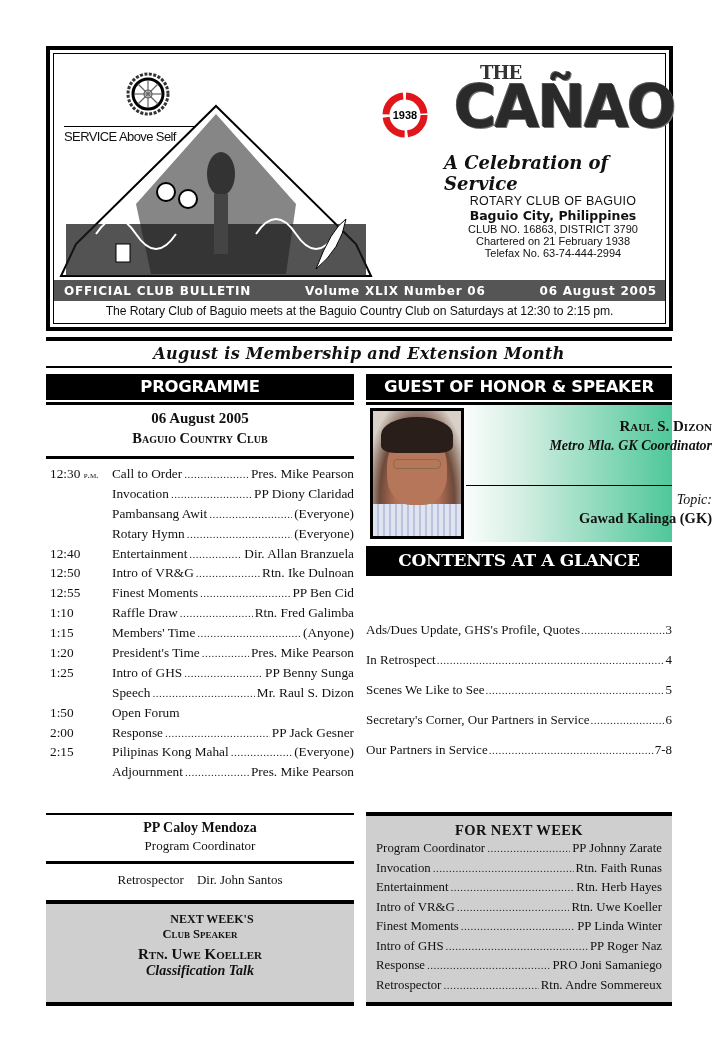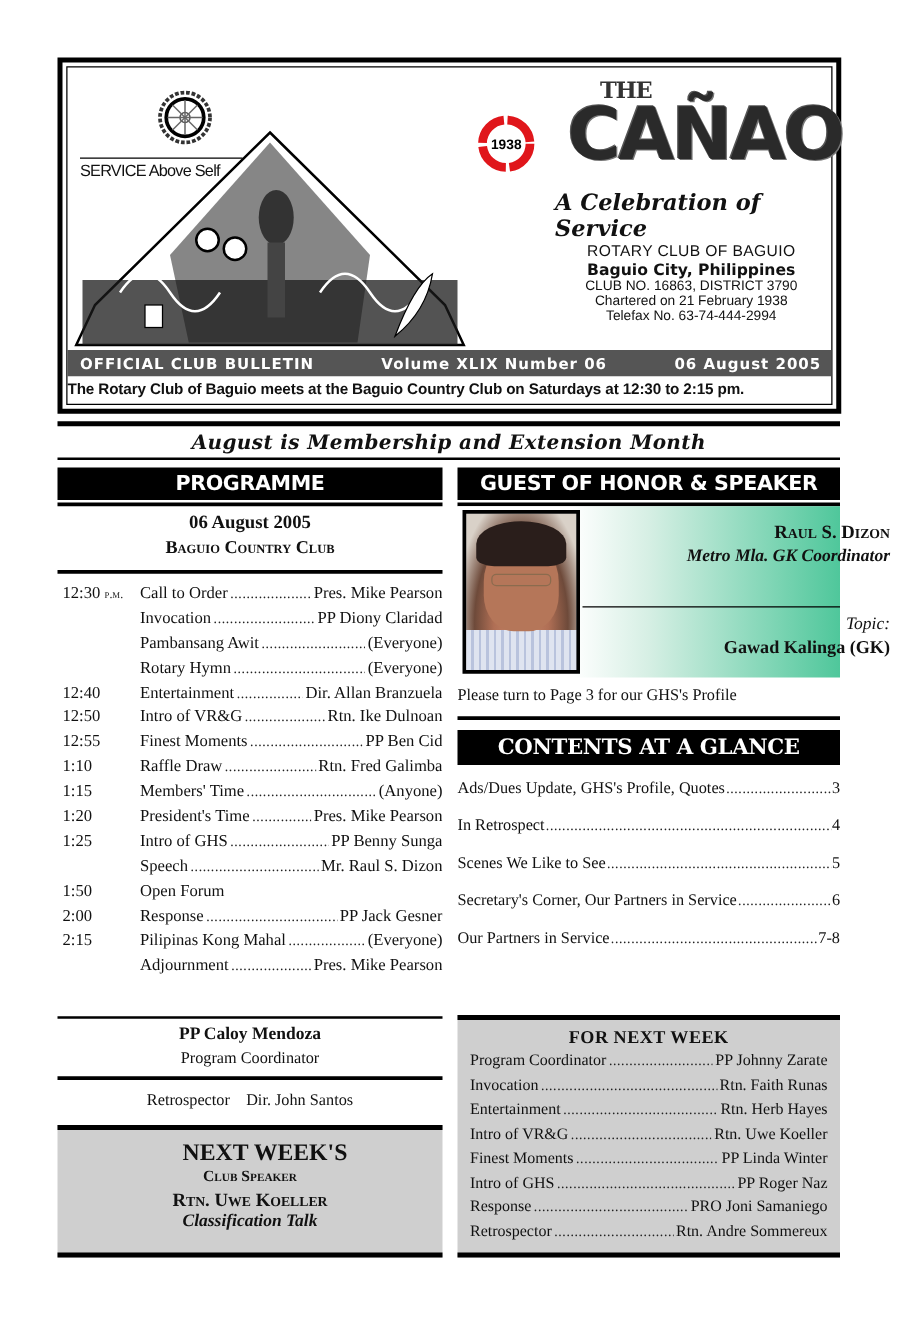--- a/index.html
+++ b/index.html
@@ -15,21 +15,21 @@
   .art { position: absolute; left: 2px; top: 50px; width: 320px; height: 175px; }
   .seal { position: absolute; left: 328px; top: 38px; width: 46px; height: 46px; }
   .the { position: absolute; left: 402px; top: 8px; font-family: "DejaVu Serif", serif; font-weight: bold; font-size: 18px; color: #333; letter-spacing: -1px; margin-left: 24px; }
   .canao { position: absolute; left: 400px; top: 24px; font-family: "DejaVu Sans", sans-serif; font-weight: bold; font-size: 58px; color: #2a2a2a; letter-spacing: -2px; line-height: 1; text-shadow: 1px 1px 0 #777, -1px -1px 0 #555; }
   .celebration { position: absolute; left: 390px; top: 98px; font-family: "DejaVu Serif", serif; font-weight: bold; font-style: italic; font-size: 18px; }
   .club-info { position: absolute; right: 12px; top: 140px; width: 200px; text-align: center; }
   .club-info .l1 { font-family: "Liberation Sans", sans-serif; font-size: 12.5px; letter-spacing: 0.3px; }
   .club-info .l2 { font-family: "DejaVu Sans", sans-serif; font-size: 12.5px; font-weight: bold; }
   .club-info .l3 { font-family: "Liberation Sans", sans-serif; font-size: 11px; }
   .bulletin-bar { position: absolute; left: 0; right: 0; top: 226px; height: 21px; background: #555; color: #fff; font-family: "DejaVu Sans", sans-serif; font-weight: bold; font-size: 12px; letter-spacing: 0.8px; display: flex; justify-content: space-between; align-items: center; padding: 0 8px 0 10px; gap: 11px; }
-  .meets { position: absolute; left: 0; right: 0; top: 250px; text-align: left; font-family: "Liberation Sans", sans-serif; font-weight: bold; font-size: 12.2px; letter-spacing: -0.1px; }
+  .meets { position: absolute; left: 0; right: 0; top: 250px; text-align: center; font-family: "Liberation Sans", sans-serif; font-weight: normal; font-size: 12.2px; letter-spacing: -0.1px; }
 
   
   .rule-thick { position: absolute; left: 46px; width: 626px; height: 4px; background: #000; }
   .month-title { position: absolute; left: 46px; width: 626px; top: 344px; text-align: center; font-family: "DejaVu Serif", serif; font-style: italic; font-weight: bold; font-size: 16px; letter-spacing: 0.3px; }
 
   .black-head { position: absolute; height: 26px; background: #000; color: #fff; font-family: "DejaVu Sans", sans-serif; font-weight: bold; text-align: center; font-size: 16.5px; line-height: 26px; letter-spacing: -0.3px; }
   .prog-date { position: absolute; left: 46px; width: 308px; top: 410px; text-align: center; font-weight: bold; font-size: 15px; }
   .prog-venue { position: absolute; left: 46px; width: 308px; top: 430px; text-align: center; font-weight: bold; font-size: 14.5px; font-variant: small-caps; }
   .prog-list { position: absolute; left: 50px; width: 304px; top: 466px; }
   .prog-row { display: flex; height: 19.9px; font-size: 13.3px; align-items: baseline; }
@@ -39,21 +39,21 @@
   .lead { flex: 1; overflow: hidden; white-space: nowrap; margin: 0 2px; color: #222; }
   .lead::after { content: "......................................................................................................................"; font-size: 11px; letter-spacing: 0.5px; }
   .who { white-space: nowrap; }
 
   .rule-thin { position: absolute; height: 1.5px; background: #000; }
   .coord-name { position: absolute; left: 46px; width: 308px; top: 820px; text-align: center; font-weight: bold; font-size: 14px; }
   .coord-role { position: absolute; left: 46px; width: 308px; top: 838px; text-align: center; font-size: 13px; }
   .retro { position: absolute; left: 46px; width: 308px; top: 872px; text-align: center; font-size: 13px; }
 
   .next-speaker { position: absolute; left: 46px; top: 900px; width: 308px; height: 106px; background: #cfcfcf; border-top: 4px solid #000; border-bottom: 4px solid #000; text-align: center; }
-  .ns-1 { margin-top: 8px; font-weight: bold; font-size: 19px; padding-left: 24px; }
+  .ns-1 { margin-top: 8px; font-weight: bold; font-size: 12px; padding-left: 24px; }
   .ns-2 { font-weight: bold; font-size: 12.5px; font-variant: small-caps; }
   .ns-3 { margin-top: 4px; font-weight: bold; font-size: 15px; font-variant: small-caps; }
   .ns-4 { font-weight: bold; font-style: italic; font-size: 14px; }
 
   
   .ghs-panel { position: absolute; left: 366px; top: 405px; width: 306px; height: 137px; background: linear-gradient(to right, #ffffff 30%, #d6efe4 50%, #4fc79b 100%); }
   .photo { position: absolute; left: 370px; top: 408px; width: 94px; height: 131px; border: 3px solid #000; background: radial-gradient(ellipse at 50% 70%, #c98a6c 0%, #b06f55 35%, #6e4a3a 60%, #d9d1c8 85%); }
   .photo-face { position: absolute; left: 14px; top: 22px; width: 60px; height: 72px; border-radius: 45% 45% 40% 40%; background: #b57659; }
   .photo-hair { position: absolute; left: 8px; top: 6px; width: 72px; height: 36px; border-radius: 50% 50% 20% 20%; background: #2a1e1b; }
   .photo-shirt { position: absolute; left: 0; bottom: 0; width: 88px; height: 32px; background: repeating-linear-gradient(90deg, #dfe4f0 0 4px, #b9c3dd 4px 6px); }
@@ -297,21 +297,21 @@
   <div class="photo-glasses"></div>
 </div>
 <div class="ghs-name">Raul S. Dizon</div>
 <div class="ghs-title">Metro Mla. GK Coordinator</div>
 <div class="ghs-divider"></div>
 <div class="ghs-topic-label">Topic:</div>
 <div class="ghs-topic">Gawad Kalinga (GK)</div>
 <div class="ghs-note">Please turn to Page 3 for our GHS's Profile</div>
 
 <div class="rule-thick" style="top:573px;left:366px;width:306px;height:3px;"></div>
-<div class="black-head" style="left:366px;top:584px;width:306px;height:28px;line-height:28px;font-family:'DejaVu Serif',serif;font-size:17px;">CONTENTS AT A GLANCE</div>
+<div class="black-head" style="left:366px;top:546px;width:306px;height:28px;line-height:28px;font-family:'DejaVu Serif',serif;font-size:17px;">CONTENTS AT A GLANCE</div>
 <div class="contents" id="toc-list">
     <div class="toc-row">
       <span>Ads/Dues Update, GHS's Profile, Quotes</span>
       <span class="lead"></span>
       <span>3</span>
     </div>
     <div class="toc-row">
       <span>In Retrospect</span>
       <span class="lead"></span>
       <span>4</span>

